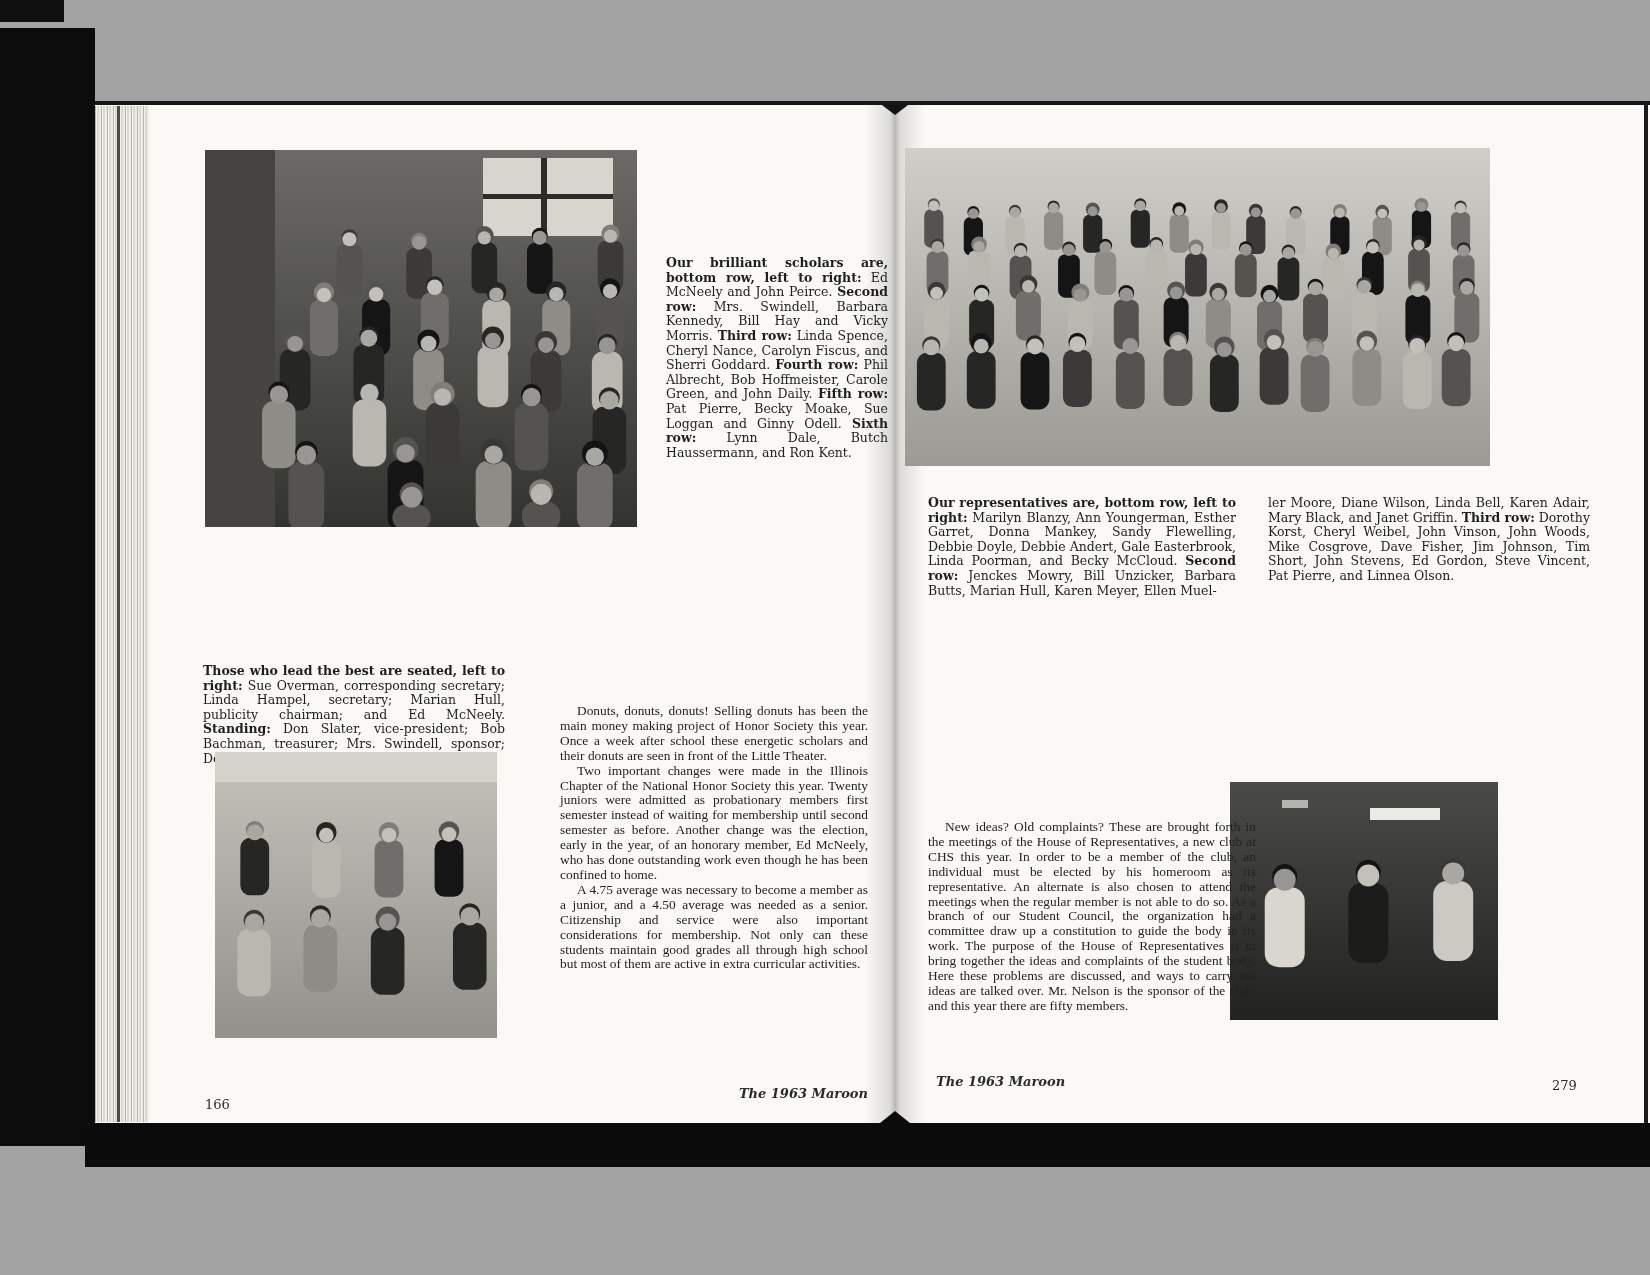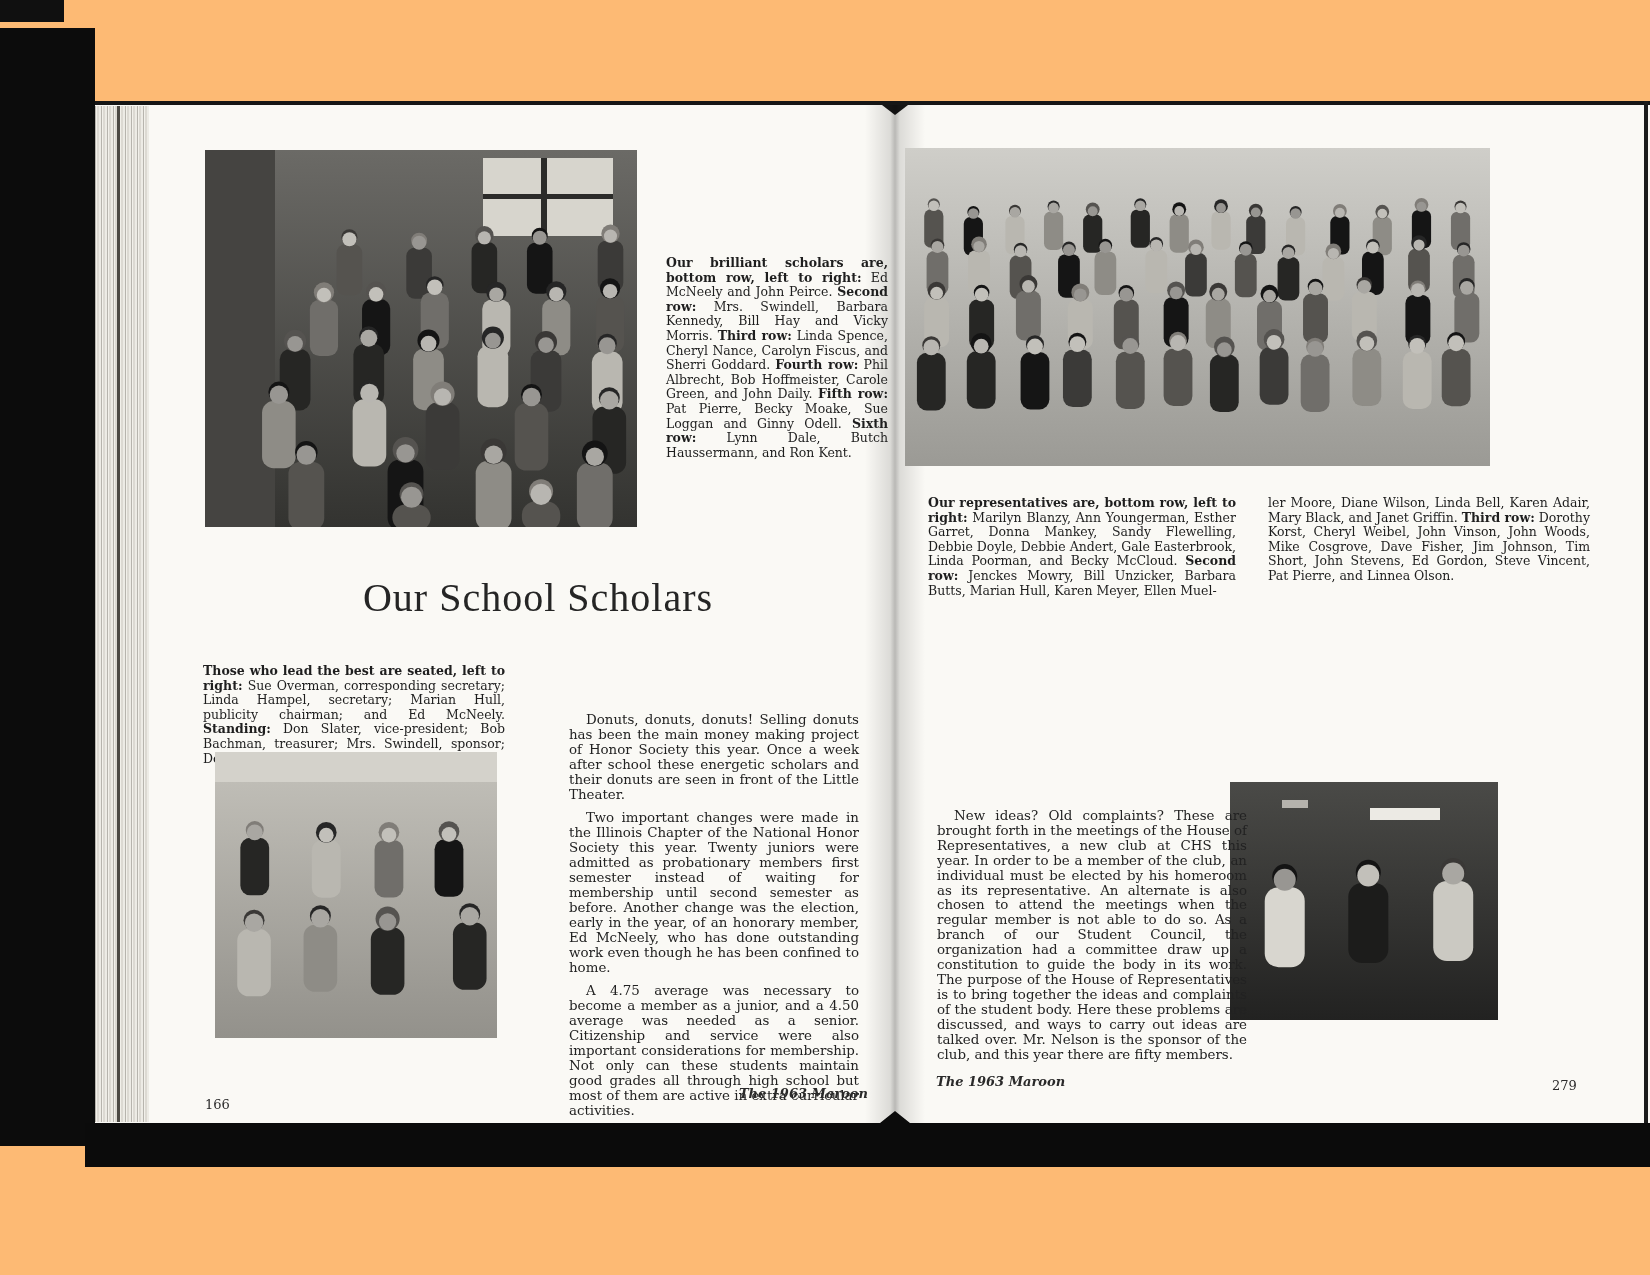--- a/index.html
+++ b/index.html
@@ -1,17 +1,17 @@
 <!DOCTYPE html>
 <html><head>
 <meta charset="utf-8">
 <style>
   html,body{margin:0;padding:0;background:#fdfdfc;}
   #scan{position:relative;width:1650px;height:1275px;overflow:hidden;
-        background:#fdba74;font-family:"DejaVu Serif",serif;color:#232323;}
+        background:#a3a3a3;font-family:"DejaVu Serif",serif;color:#232323;}
   .abs{position:absolute;}
   
   #corner-mark{left:0;top:0;width:64px;height:22px;background:#101010;}
   #left-bar{left:0;top:28px;width:95px;height:1118px;background:#0c0c0c;}
   #page-field{left:95px;top:105px;width:1555px;height:1018px;background:#faf9f5;}
   #edge-streaks{left:95px;top:106px;width:54px;height:1016px;
     background:repeating-linear-gradient(90deg,#b7b4ad 0 1px,#f2f0ea 1px 2px,#dcd9d2 2px 4px,#edebe5 4px 6px);}
   #edge-dark-line{left:117px;top:106px;width:3px;height:1016px;background:#4c4943;}
   #top-rule{left:95px;top:101px;width:1555px;height:4px;background:#161616;}
   #top-rule-notch{left:882px;top:105px;width:0;height:0;
@@ -20,42 +20,42 @@
     background:linear-gradient(90deg,rgba(0,0,0,0) 0%,rgba(0,0,0,0.12) 42%,rgba(0,0,0,0.26) 50%,rgba(0,0,0,0.12) 58%,rgba(0,0,0,0) 100%);}
   #right-rule{left:1644px;top:101px;width:4px;height:1022px;background:#1b1b1b;}
   #bottom-band{left:85px;top:1111px;width:1565px;height:56px;background:#0b0b0b;
     clip-path:polygon(0 12px,795px 12px,810px 0,825px 12px,100% 12px,100% 100%,0 100%);}
   
   .photo{display:block;background:#888;}
   
   .cap{font-size:12.5px;line-height:14.6px;text-align:justify;color:#1e1e1e;}
   .cap b{font-weight:700;}
   .bodytext{font-size:13.4px;line-height:14.9px;text-align:justify;color:#222;}
-  .bodytext p{margin:9px;text-indent:17px;}
+  .bodytext p{margin:0;text-indent:17px;font-family:Liberation Serif, serif;}
   .display-title{font-family:"Liberation Serif",serif;font-size:40px;font-weight:400;
     letter-spacing:1px;color:#252525;text-align:center;white-space:nowrap;}
   .folio{font-size:13px;color:#2a2a2a;}
   .running-title{font-size:13px;font-style:italic;font-weight:700;color:#2a2a2a;}
   
   #photo1{left:205px;top:150px;}
   #cap1{left:666px;top:256px;width:222px;}
   #title1{left:238px;top:574px;width:600px;}
   #cap2{left:203px;top:664px;width:302px;}
   #photo2{left:215px;top:752px;}
   #body1{left:560px;top:704px;width:308px;}
   #folio-left{left:205px;top:1086px;margin-top:11px;}
   #footer-left{left:560px;top:1086px;width:308px;text-align:right;}
   
   #photo3{left:905px;top:148px;}
   #cap3a{left:928px;top:496px;width:308px;}
   #cap3b{left:1268px;top:496px;width:322px;}
   #title2{left:930px;top:604px;width:610px;}
   #cap4{left:1290px;top:700px;width:302px;}
   #photo4{left:1230px;top:782px;}
-  #body2{left:928px;top:800px;width:328px;}
+  #body2{left:928px;top:820px;width:328px;}
   #footer-right{left:936px;top:1074px;width:302px;text-align:left;}
   #folio-right{left:1552px;top:1078px;}
 </style>
 </head>
 <body>
 
 <div id="scan">
 
   <div class="abs" id="corner-mark"></div>
   <div class="abs" id="page-field"></div>
@@ -161,21 +161,20 @@
       <rect x="187.3576520673698" y="354.48022375927246" width="38.4" height="26.119776240727514" rx="13.2" fill="#55534f"></rect>
       <circle cx="206.5576520673698" cy="344.2802237592725" r="12" fill="#555350"></circle>
       <circle cx="206.5576520673698" cy="347.2802237592725" r="10.56" fill="#989692"></circle>
       <rect x="316.87774321546607" y="351.51783700395606" width="38.4" height="29.082162996043916" rx="13.2" fill="#55534f"></rect>
       <circle cx="336.07774321546606" cy="341.3178370039561" r="12" fill="#807d78"></circle>
       <circle cx="336.07774321546606" cy="344.3178370039561" r="10.56" fill="#b8b6b1"></circle>
     </svg>
 
   <div class="abs cap" id="cap1"><b>Our brilliant scholars are, bottom row, left to right:</b><span> Ed McNeely and John Peirce. </span><b>Second row:</b><span> Mrs. Swindell, Barbara Kennedy, Bill Hay and Vicky Morris. </span><b>Third row:</b><span> Linda Spence, Cheryl Nance, Carolyn Fiscus, and Sherri Goddard. </span><b>Fourth row:</b><span> Phil Albrecht, Bob Hoffmeister, Carole Green, and John Daily. </span><b>Fifth row:</b><span> Pat Pierre, Becky Moake, Sue Loggan and Ginny Odell. </span><b>Sixth row:</b><span> Lynn Dale, Butch Haussermann, and Ron Kent.</span></div>
 
-  <div class="abs display-title" id="title1">Our School Scholars</div>
 
   <div class="abs cap" id="cap2"><b>Those who lead the best are seated, left to right:</b><span> Sue Overman, corresponding secretary; Linda Hampel, secretary; Marian Hull, publicity chairman; and Ed McNeely. </span><b>Standing:</b><span> Don Slater, vice-president; Bob Bachman, treasurer; Mrs. Swindell, sponsor; Don Langhoff, president.</span></div>
 
   <svg class="abs photo" id="photo2" width="282" height="286" aria-label="Honor Society officers, four seated and four standing" viewBox="0 0 282 286">
       <defs>
         <linearGradient id="pg1" x1="0" y1="0" x2="0" y2="1">
           <stop offset="0%" stop-color="#c4c2bb"></stop>
           <stop offset="100%" stop-color="#93918b"></stop>
         </linearGradient>
       </defs>

